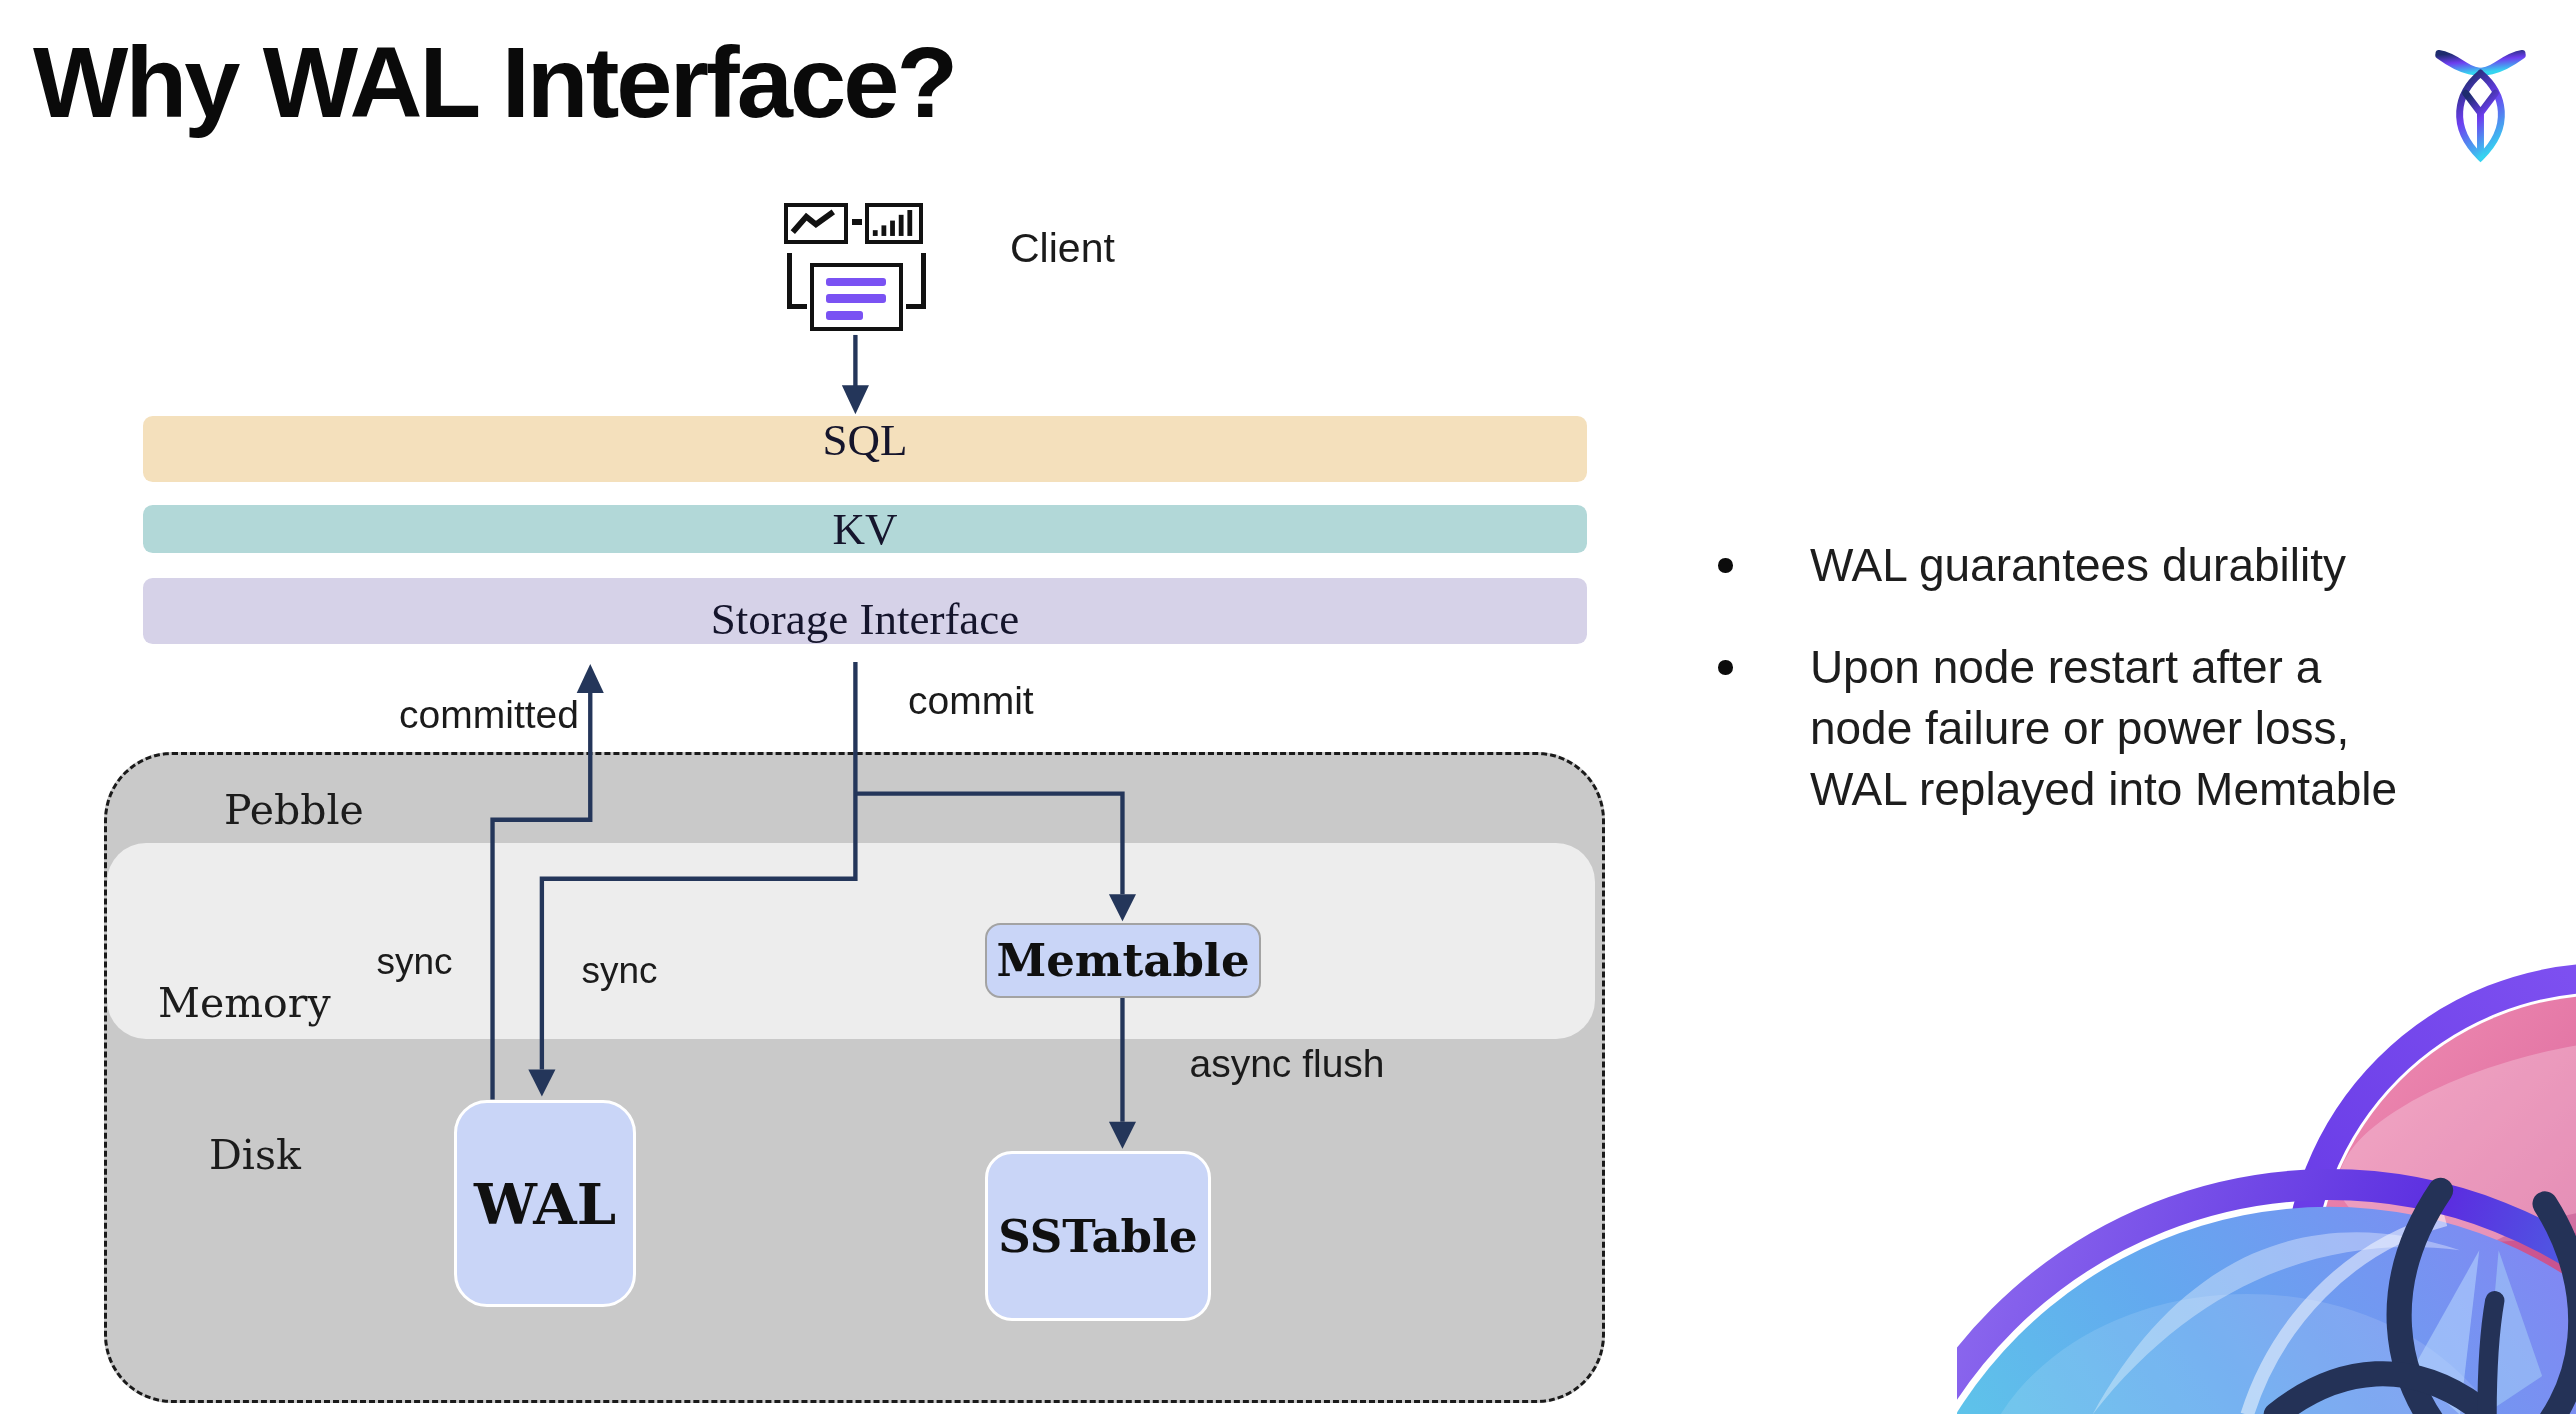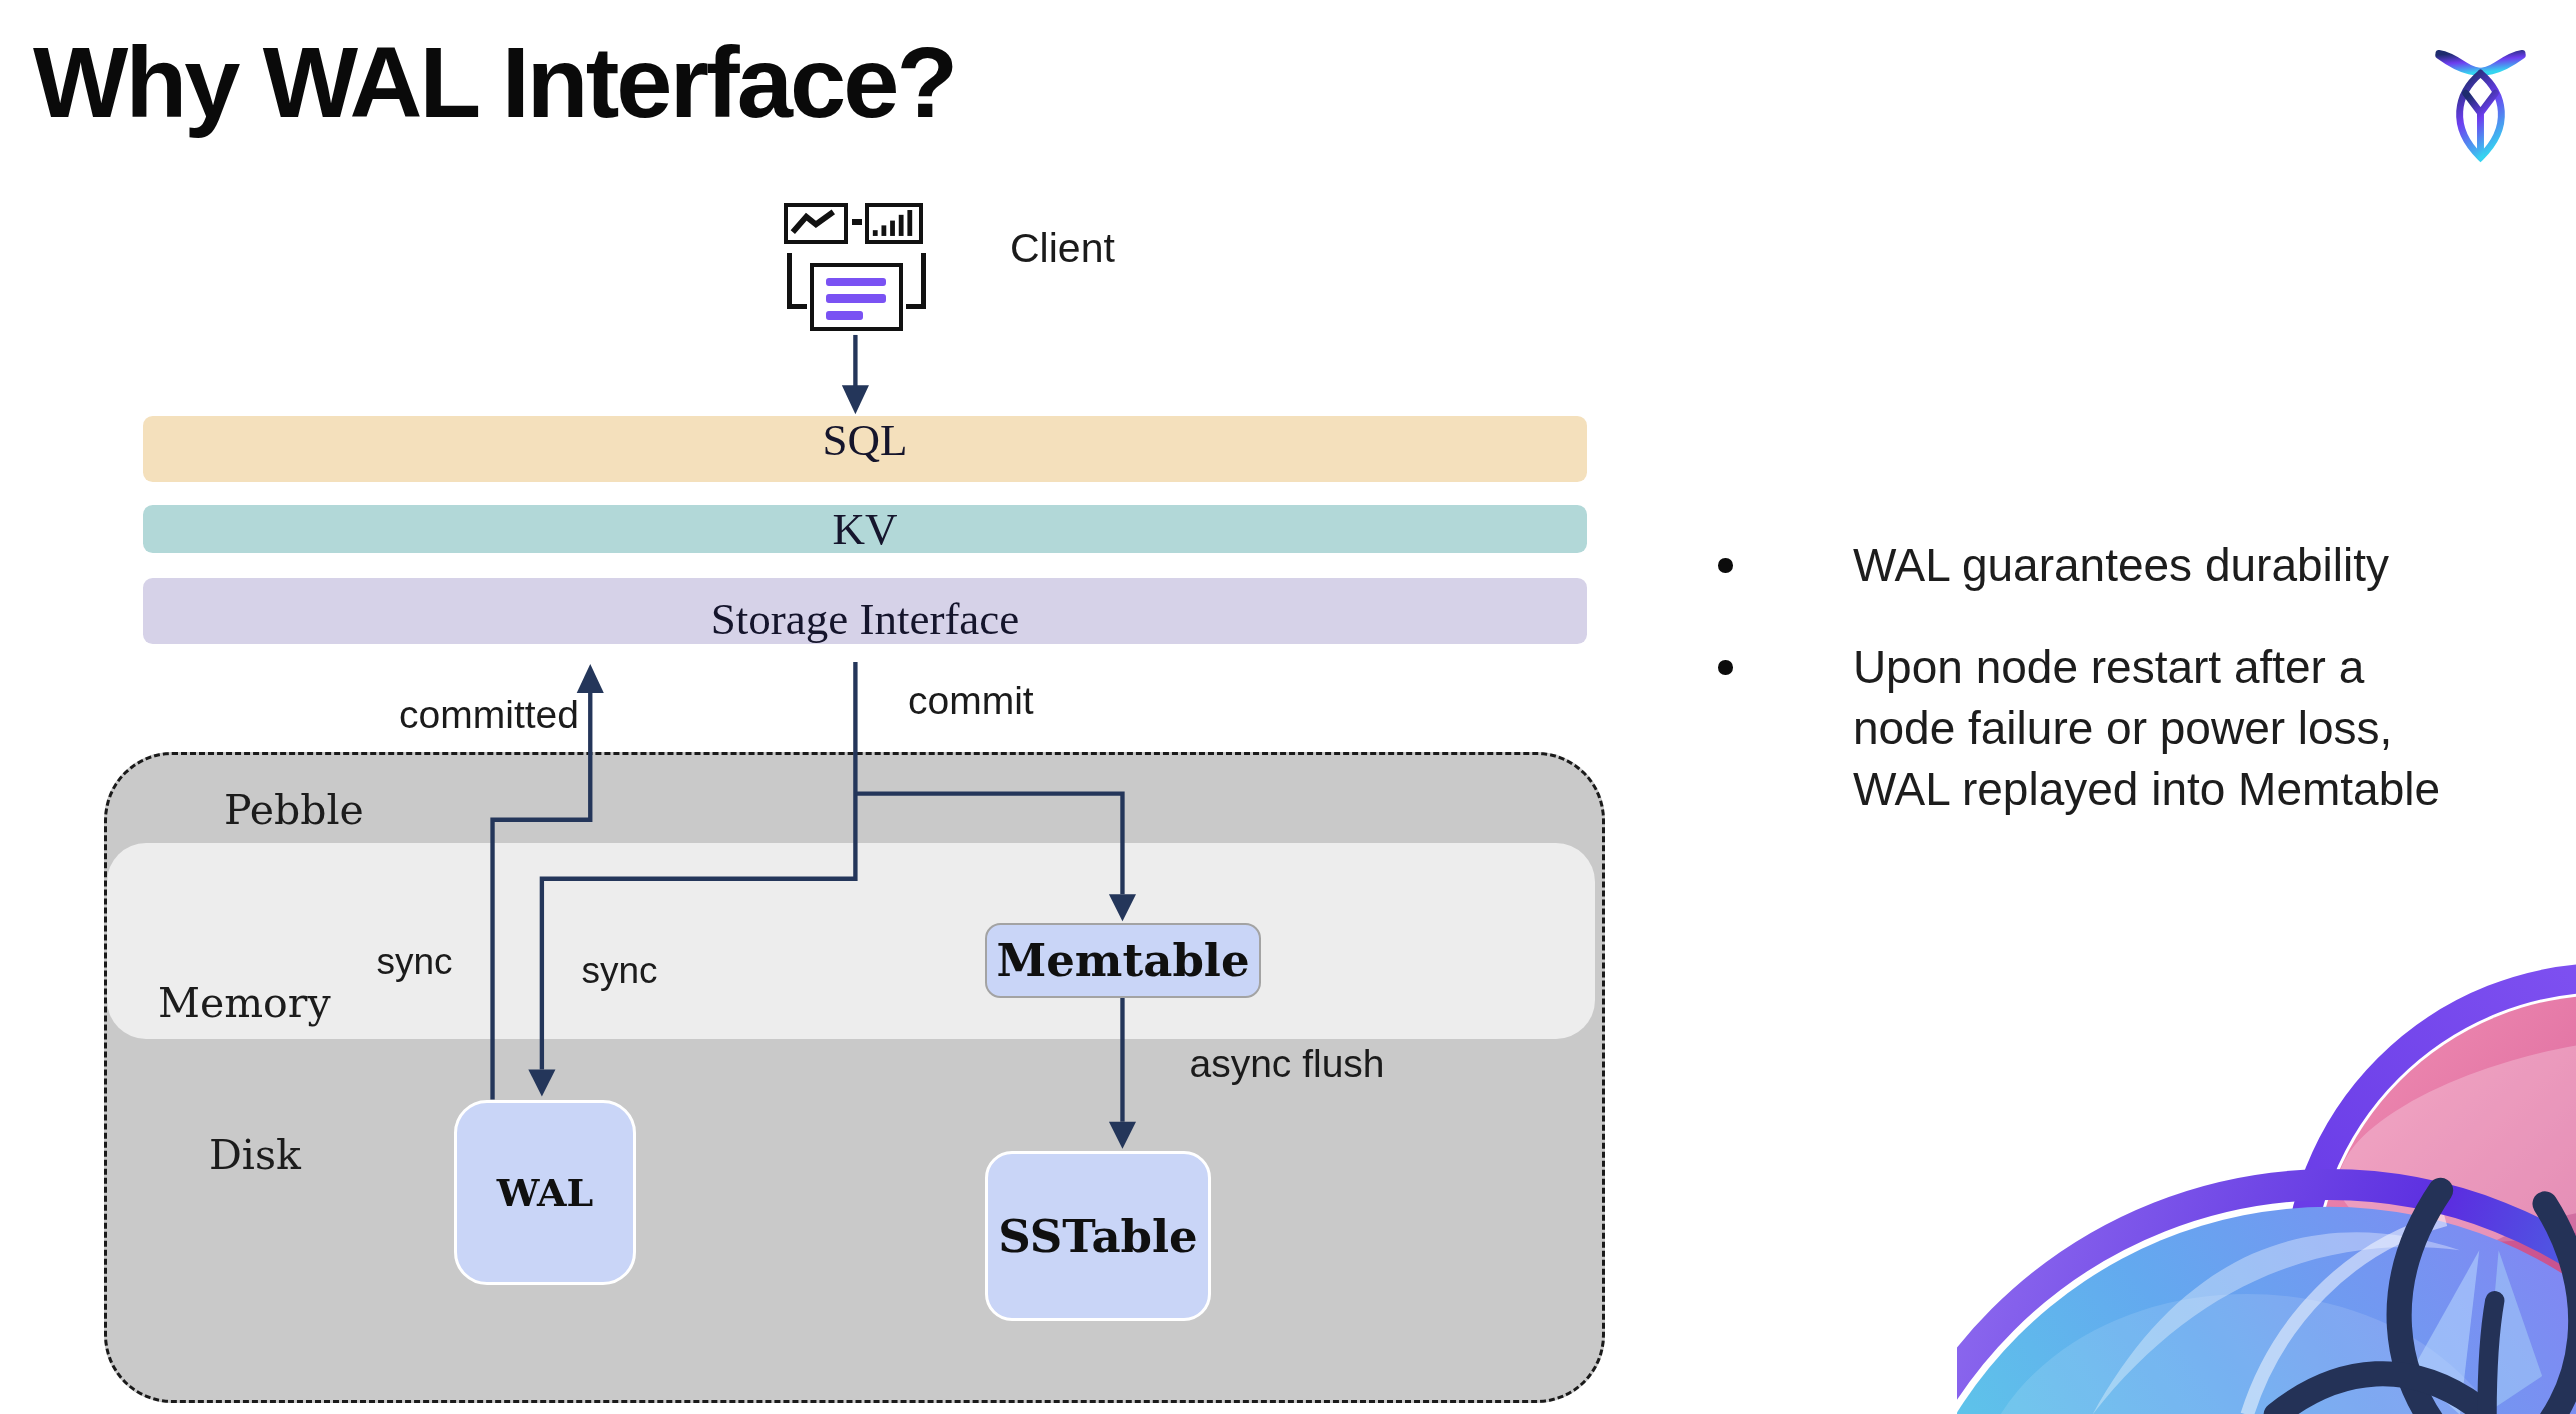--- a/index.html
+++ b/index.html
@@ -24,21 +24,21 @@
   .memband{left:107px;top:843px;width:1488px;height:196px;background:var(--memory-fill);
            border-radius:39px;z-index:2;}
   .zonelabel{font-family:"DejaVu Serif",serif;font-size:41px;color:#1c1c1c;z-index:4;}
   .lbl-pebble{left:224px;top:786px;}
   .lbl-memory{left:158px;top:979px;}
   .lbl-disk{left:209px;top:1095px;margin-top:36px;}
 
   
   .bluebox{background:var(--box-fill);z-index:6;display:flex;align-items:center;justify-content:center;
            font-family:"DejaVu Serif",serif;font-weight:700;color:#101010;box-sizing:border-box;}
-  .box-wal{left:454px;top:1100px;width:182px;height:185px;border:3.9px solid #ffffff;border-radius:33px;font-size:38px;}
+  .box-wal{left:454px;top:1100px;width:182px;height:207px;border:3.9px solid #ffffff;border-radius:33px;font-size:56px;}
   .box-memtable{left:985px;top:923px;width:276px;height:75px;border:2.9px solid var(--memtable-border);border-radius:15.5px;font-size:45px;}
   .box-sstable{left:985px;top:1151px;width:226px;height:170px;border:3.9px solid #ffffff;border-radius:27px;font-size:45px;}
 
   
   .edgelabel{font-family:"Liberation Sans",sans-serif;font-size:39px;color:#1b1b1b;z-index:7;}
   .lbl-committed{left:392px;top:693px;width:194px;text-align:center;}
   .lbl-commit{left:908px;top:679px;}
   .lbl-sync-left{left:366px;top:941px;width:97px;text-align:center;font-size:37px;}
   .lbl-sync-right{left:571px;top:950px;width:97px;text-align:center;font-size:37px;}
   .lbl-async{left:1171px;top:1042px;width:232px;text-align:center;}
@@ -63,21 +63,21 @@
 
   
   .overlay{left:0;top:0;z-index:5;pointer-events:none;}
   .edge{stroke:var(--arrow);stroke-width:4.5;fill:none;}
   .head{fill:var(--arrow);stroke:none;}
 
   
   .bullets{left:1699px;top:535px;width:813px;z-index:7;}
   .bullet{display:flex;margin-bottom:41px;}
   .bullet .dot{width:14.5px;height:14.5px;border-radius:50%;background:#0c0c0c;margin:23px 0 0 19.4px;flex:none;}
-  .bullet .btext{margin-left:120px;font-size:46px;line-height:61px;color:#1d1d1d;white-space:pre-line;
+  .bullet .btext{margin-left:77px;font-size:46px;line-height:61px;color:#1d1d1d;white-space:pre-line;
                  font-family:"Liberation Sans",sans-serif;}
 
   .logo{left:2431px;top:41px;z-index:7;}
   .art{left:1957px;top:960px;z-index:0;}
 </style>
 </head>
 <body>
 
 <div class="slide">
 

